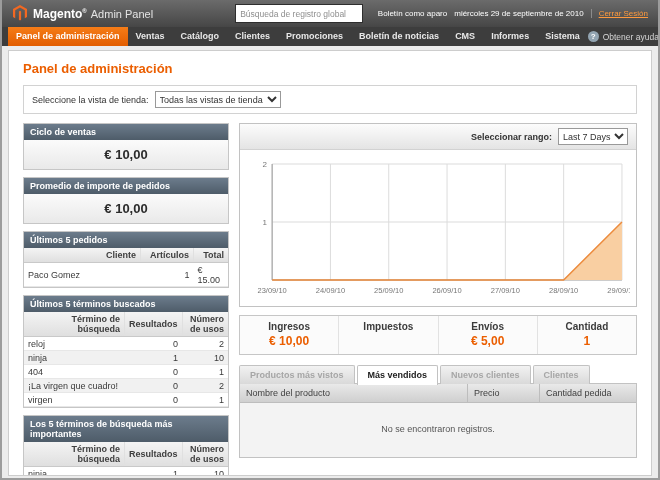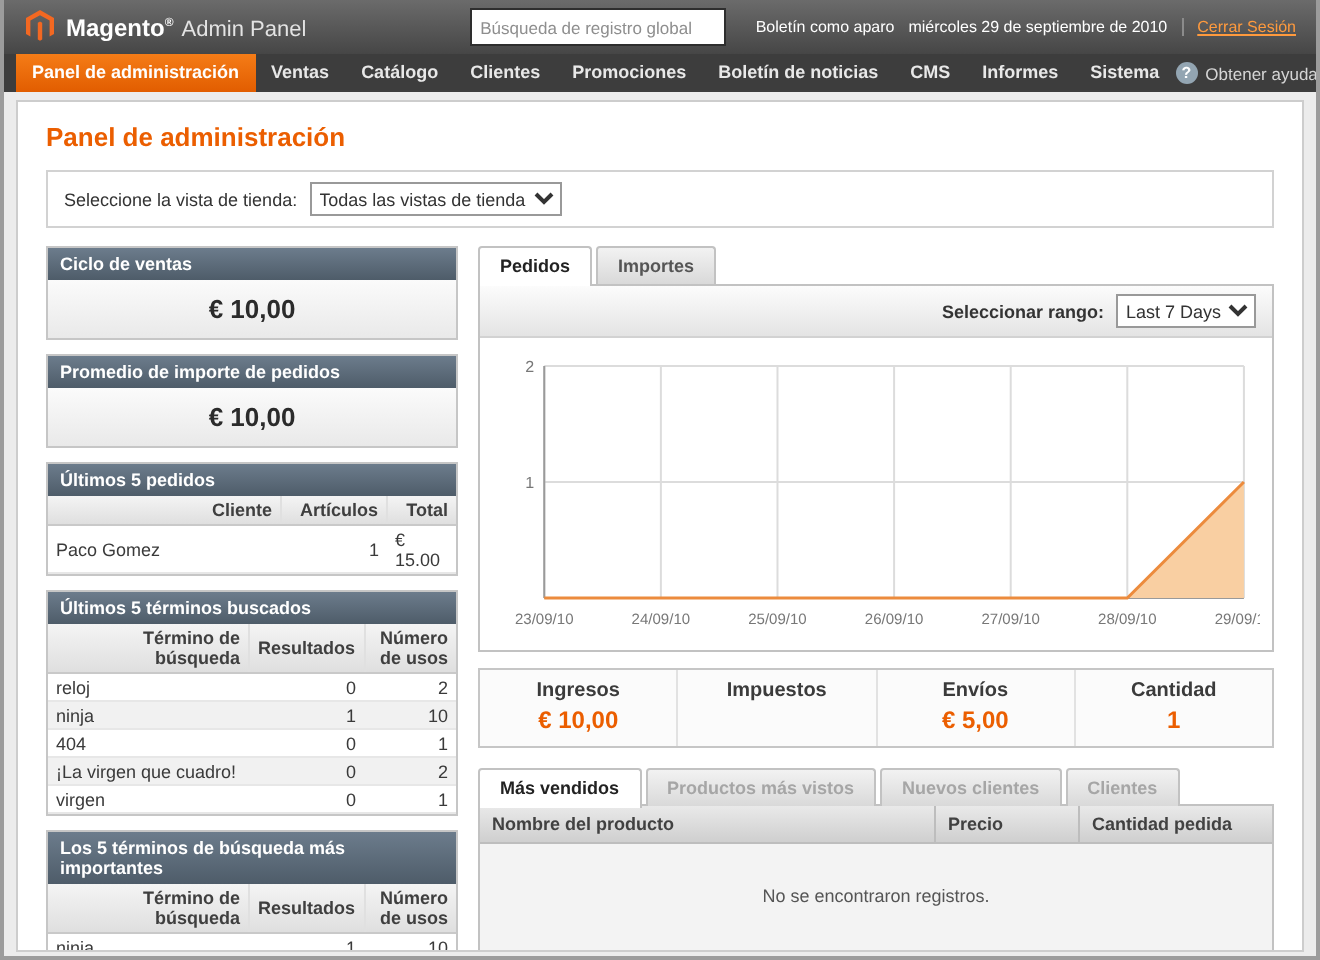--- a/index.html
+++ b/index.html
@@ -75,21 +75,21 @@
   .stats{display:flex;border:1px solid #c6c6c6;background:#fbfbfb;margin-top:8px}
   .stat{flex:1;text-align:center;padding:5px 0 6px;border-left:1px solid #e2e2e2}
   .stat:first-child{border-left:none}
   .stat-label{font-size:10px;font-weight:bold;color:#3b3b3b}
   .stat-value{font-size:12px;font-weight:bold;color:var(--accent);margin-top:2px}
 
   
   .grid-tabs{margin-top:10px}
   .grid-box{border:1px solid #c2c2c2;margin-top:-1px;background:#fff;position:relative;z-index:1}
   .grid-head{display:flex;background:linear-gradient(#e9e9e9,#cfcfcf);border-bottom:1px solid #bdbdbd;
-             font-size:9px;font-weight:bold;color:#414141}
+             font-size:9px;font-weight:normal;color:#414141}
   .grid-head .gh{padding:4px 6px;border-right:1px solid #bdbdbd;box-sizing:border-box}
   .gh1{flex:1}.gh2{width:72px}.gh3{width:96px;border-right:none!important}
   .grid-empty{background:#f3f3f3;text-align:center;font-size:9px;color:#555;padding:21px 0 23px}
 </style>
 </head>
 <body>
 
 <div class="viewport">
 
   <header class="topbar">
@@ -227,24 +227,20 @@
                   <td style="text-align: right;">10</td>
                 </tr>
               </tbody>
           </table>
         </div>
 
       </div>
 
       <div class="col-right">
 
-        <div class="tab-row">
-          <span class="tab active">Pedidos</span>
-          <span class="tab">Importes</span>
-        </div>
 
         <div class="chart-box">
           <div class="chart-toolbar">
             <span>Seleccionar rango:</span>
             <select>
               <option>Last 7 Days</option>
             </select>
           </div>
           <div class="chart-area">
             <svg id="orders-chart-svg" viewBox="0 0 382 150" height="150" preserveAspectRatio="none">
@@ -286,22 +282,22 @@
             <div class="stat-label">Envíos</div>
             <div class="stat-value">€ 5,00</div>
           </div>
           <div class="stat">
             <div class="stat-label">Cantidad</div>
             <div class="stat-value">1</div>
           </div>
         </div>
 
         <div class="tab-row grid-tabs">
+          <span class="tab dim">Productos más vistos</span>
           <span class="tab active">Más vendidos</span>
-          <span class="tab dim">Productos más vistos</span>
           <span class="tab dim">Nuevos clientes</span>
           <span class="tab dim">Clientes</span>
         </div>
 
         <div class="grid-box">
           <div class="grid-head">
             <span class="gh gh1">Nombre del producto</span>
             <span class="gh gh2">Precio</span>
             <span class="gh gh3">Cantidad pedida</span>
           </div>

